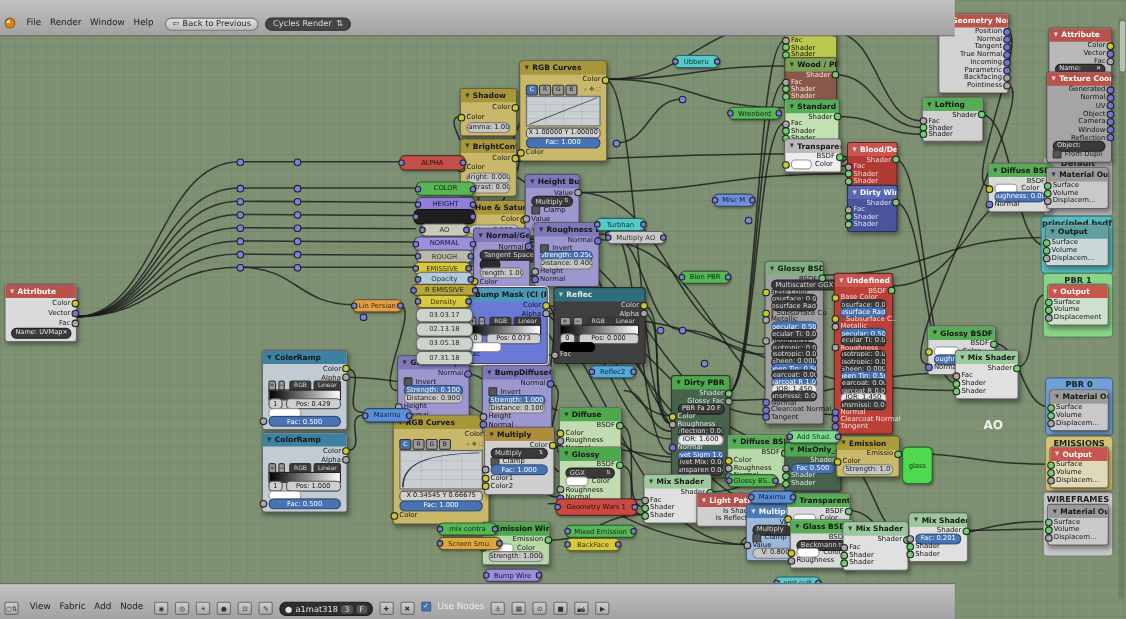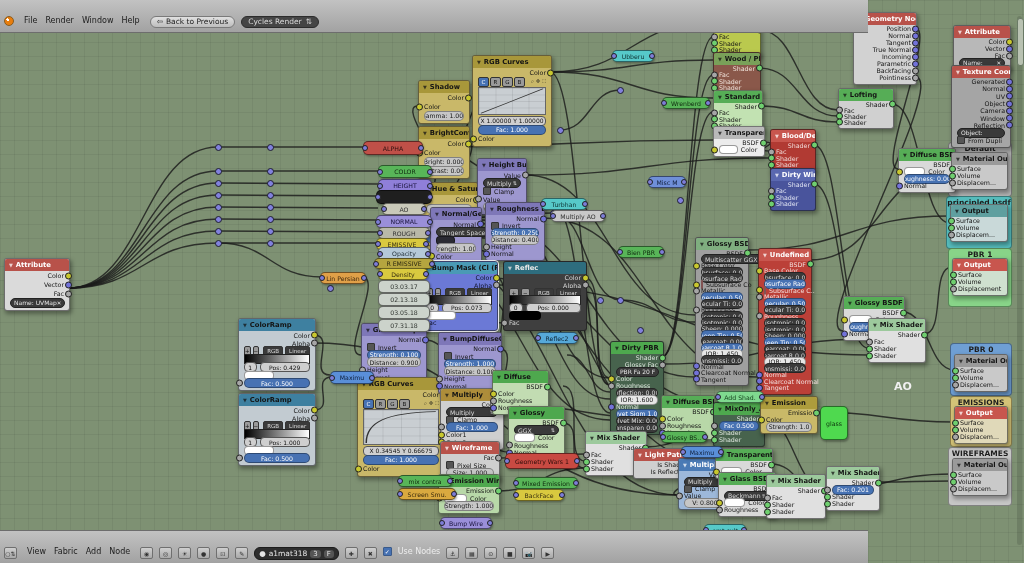--- a/index.html
+++ b/index.html
@@ -712,60 +712,41 @@
         </div>
         <div class="row" style="height: 7.5px; color: rgb(21, 21, 21);">
           <span class="sock L" style="background: rgb(200, 200, 46);"></span>
           <span>Color1</span>
         </div>
         <div class="row" style="height: 7.5px; color: rgb(21, 21, 21);">
           <span class="sock L" style="background: rgb(200, 200, 46);"></span>
           <span>Color2</span>
         </div>
       </div>
-      <div class="node" style="left: 440px; top: 441px; width: 58px; background: rgb(207, 207, 207); padding-bottom: 3px;">
-        <div class="nhdr" style="background: rgb(184, 82, 74); color: rgb(255, 255, 255);">
-          <span class="tri">▼</span>
-          <span>Wireframe</span>
-        </div>
-        <div class="row" style="height: 7.5px; color: rgb(21, 21, 21); justify-content: flex-end;">
-          <span>Fac</span>
-          <span class="sock R" style="background: rgb(166, 166, 166);"></span>
-        </div>
-        <div class="row" style="height: 7.5px; color: rgb(21, 21, 21);">
-          <span class="chk"></span>
-          <span>Pixel Size</span>
-        </div>
-        <div class="row" style="height: 7.5px; color: rgb(21, 21, 21);">
-          <div class="sl" style="background: rgb(198, 198, 198); color: rgb(22, 22, 22);">
-            <span>Size: 1.000</span>
-          </div>
-        </div>
-      </div>
       <div class="node" style="left: 438px; top: 474px; width: 60px; background: rgb(184, 216, 168); padding-bottom: 3px;">
         <div class="nhdr" style="background: rgb(78, 168, 78); color: rgb(20, 20, 20);">
           <span class="tri">▼</span>
           <span>Emission Wire</span>
         </div>
         <div class="row" style="height: 7.5px; color: rgb(21, 21, 21); justify-content: flex-end;">
           <span>Emission</span>
           <span class="sock R" style="background: rgb(111, 207, 111);"></span>
         </div>
         <div class="row" style="height: 7.5px; color: rgb(21, 21, 21);">
           <span class="sock L" style="background: rgb(200, 200, 46);"></span>
           <div class="swb" style="background: rgb(255, 255, 255);"></div>
           <span>Color</span>
         </div>
         <div class="row" style="height: 7.5px; color: rgb(21, 21, 21);">
           <div class="sl" style="background: rgb(198, 198, 198); color: rgb(22, 22, 22);">
             <span>Strength: 1.000</span>
           </div>
         </div>
       </div>
-      <div class="node" style="left: 492px; top: 370px; width: 55px; background: rgb(194, 220, 178); padding-bottom: 3px;">
+      <div class="node" style="left: 508px; top: 370px; width: 55px; background: rgb(194, 220, 178); padding-bottom: 3px;">
         <div class="nhdr" style="background: rgb(78, 168, 78); color: rgb(20, 20, 20);">
           <span class="tri">▼</span>
           <span>Diffuse</span>
         </div>
         <div class="row" style="height: 7px; color: rgb(21, 21, 21); justify-content: flex-end;">
           <span>BSDF</span>
           <span class="sock R" style="background: rgb(111, 207, 111);"></span>
         </div>
         <div class="row" style="height: 7px; color: rgb(21, 21, 21);">
           <span class="sock L" style="background: rgb(200, 200, 46);"></span>

